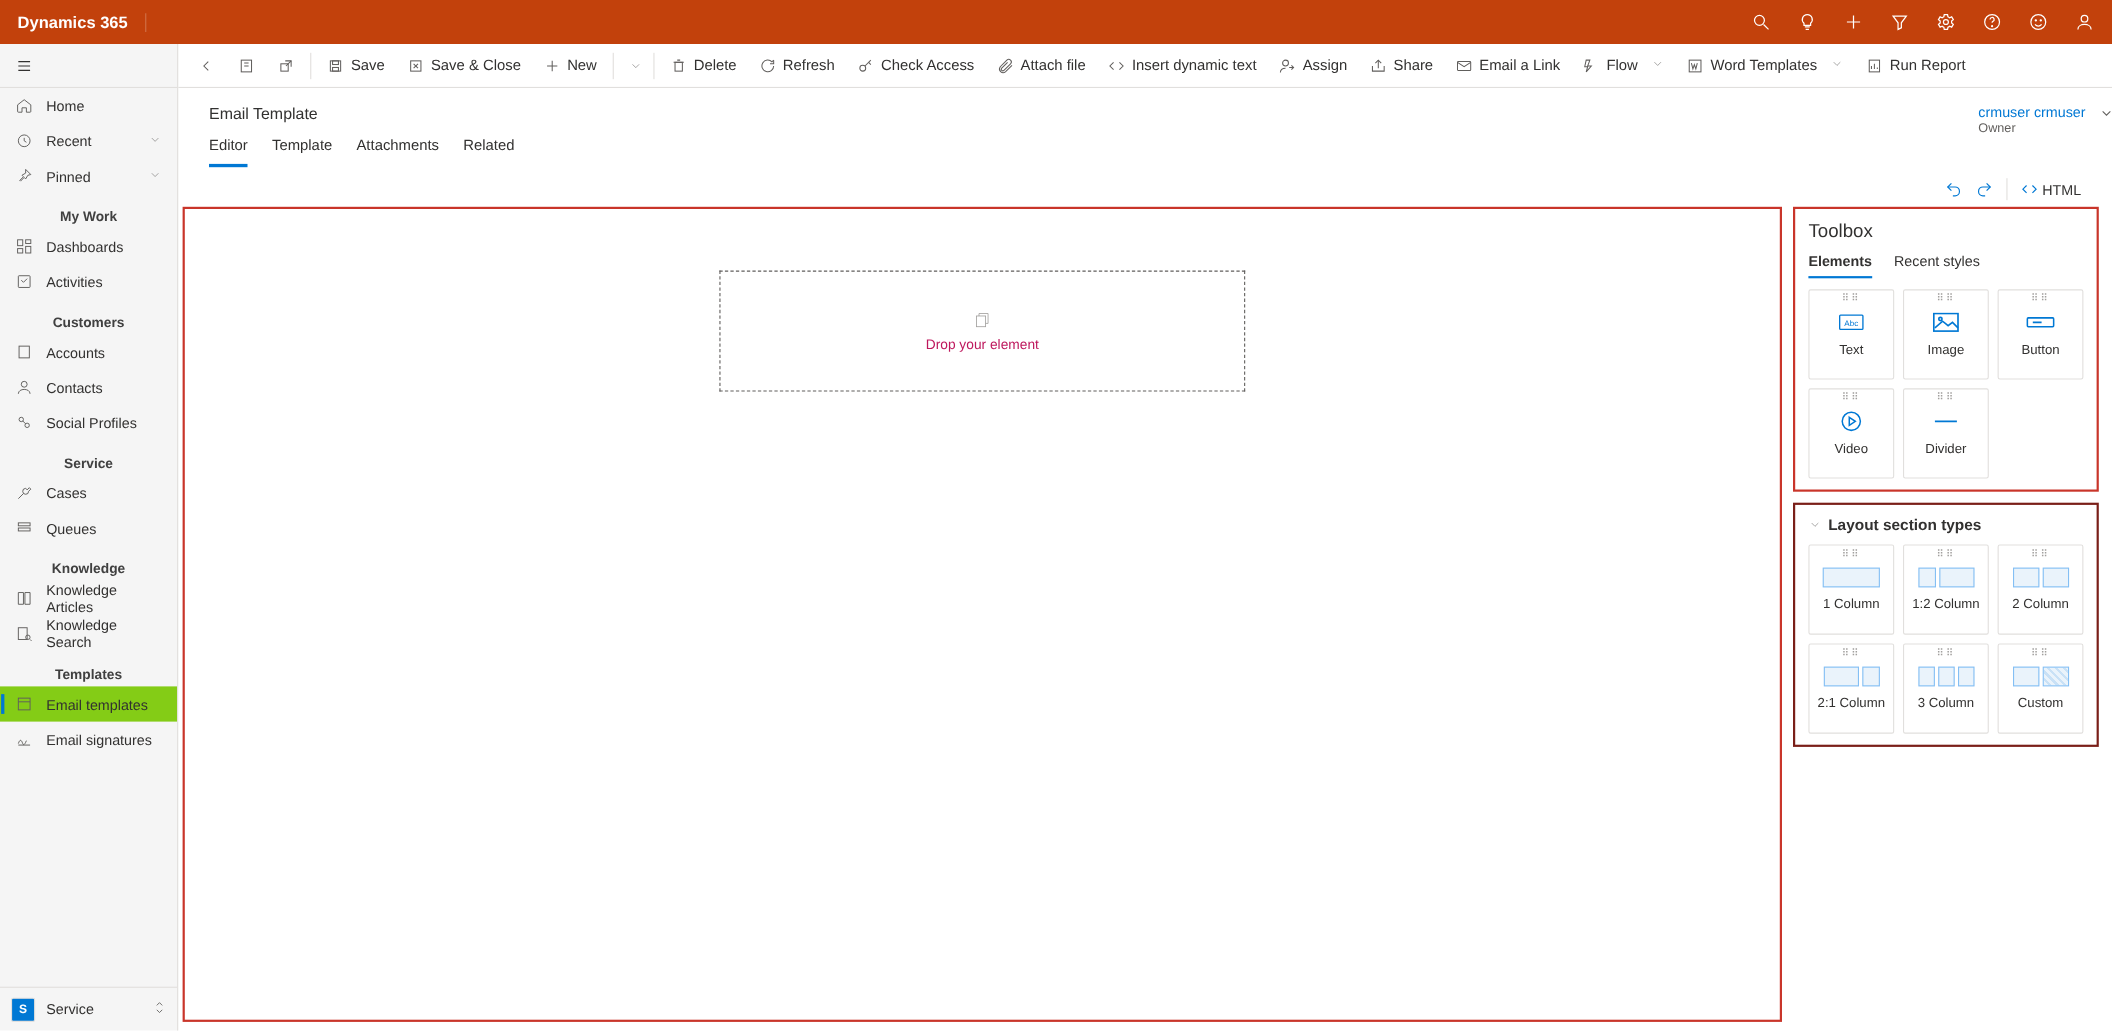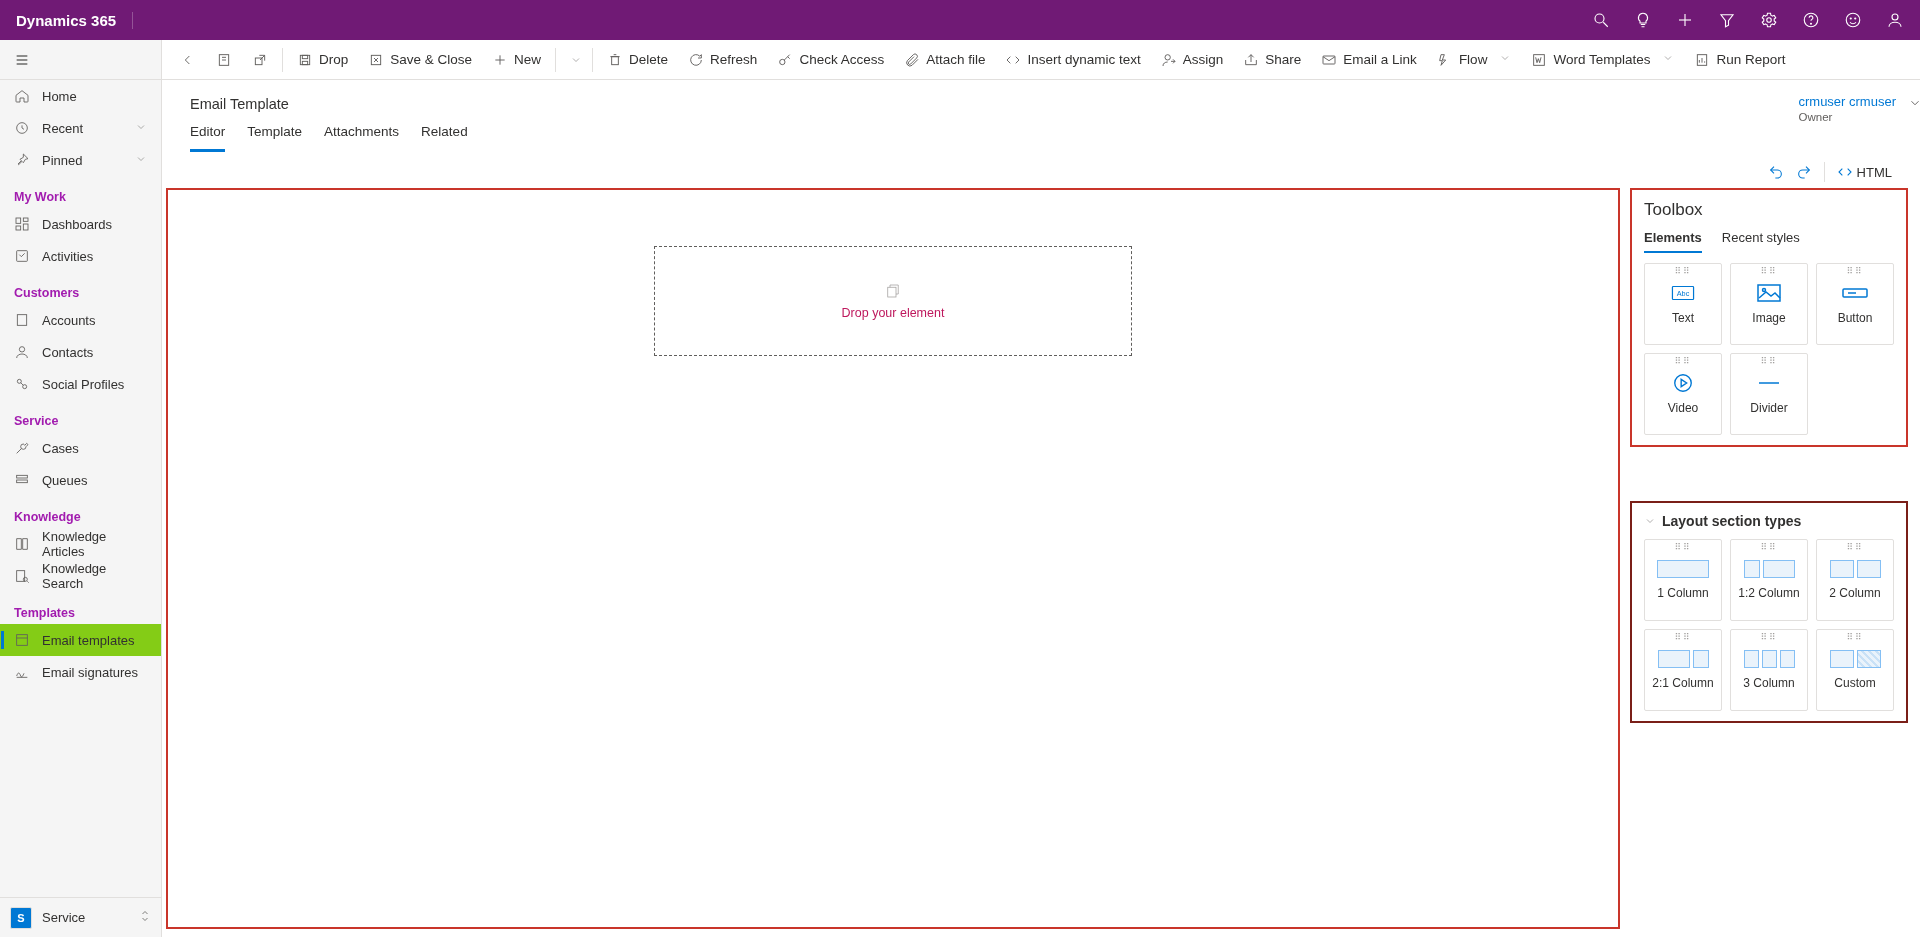--- a/index.html
+++ b/index.html
@@ -8,21 +8,21 @@
   font-size: 14px;
   color: #323130;
   background: #fff;
   width: 1920px;
   height: 937px;
   overflow: hidden;
 }
 
 
 .top-header {
-  background: #701a75;
+  background: #c2410c;
   color: #fff;
   height: 40px;
   display: flex;
   align-items: center;
   padding: 0 16px;
 }
 .top-header .brand {
   font-size: 15px;
   font-weight: 600;
   padding-right: 16px;
@@ -85,23 +85,24 @@
   position: absolute;
   left: 1px;
   width: 3px;
   height: 18px;
   background: #0078d4;
 }
 
 .nav-section {
   font-size: 12.5px;
   font-weight: 600;
-  color: #a21caf;
+  color: #404040;
   padding: 8px 14px 4px;
   margin-top: 6px;
+  text-align: center;
 }
 .sidebar .nav-body {
   flex: 1;
   overflow: auto;
 }
 .sidebar .areapicker {
   border-top: 1px solid #e1dfdd;
   display: flex;
   align-items: center;
   height: 40px;
@@ -267,21 +268,21 @@
 .toolbox-col {
   width: 278px;
   display: flex;
   flex-direction: column;
   gap: 10px;
 }
 .toolbox-panel {
   border: 2px solid #c9352a;
   padding: 10px 12px;
 }
-.toolbox-panel.dark { border-color: #7a1f18; margin-top: 44px; }
+.toolbox-panel.dark { border-color: #7a1f18; }
 .toolbox-panel .ptitle {
   font-size: 17px;
   font-weight: 400;
   margin-bottom: 10px;
 }
 .tb-tabs {
   display: flex;
   gap: 20px;
   margin-bottom: 10px;
 }
@@ -607,21 +608,21 @@
       </div>
       <div class="sep"></div>
       <div class="cmd">
           <span class="cicon">
             <svg viewBox="0 0 24 24">
               <rect x="5" y="5" width="14" height="14"></rect>
               <rect x="8" y="5" width="8" height="5"></rect>
               <rect x="8" y="14" width="8" height="5"></rect>
             </svg>
           </span>
-          <span class="clabel">Drop</span>
+          <span class="clabel">Save</span>
         </div>
       <div class="cmd">
           <span class="cicon">
             <svg viewBox="0 0 24 24">
               <rect x="5" y="5" width="14" height="14"></rect>
               <line x1="9" y1="9" x2="15" y2="15"></line>
               <line x1="15" y1="9" x2="9" y2="15"></line>
             </svg>
           </span>
           <span class="clabel">Save &amp; Close</span>

